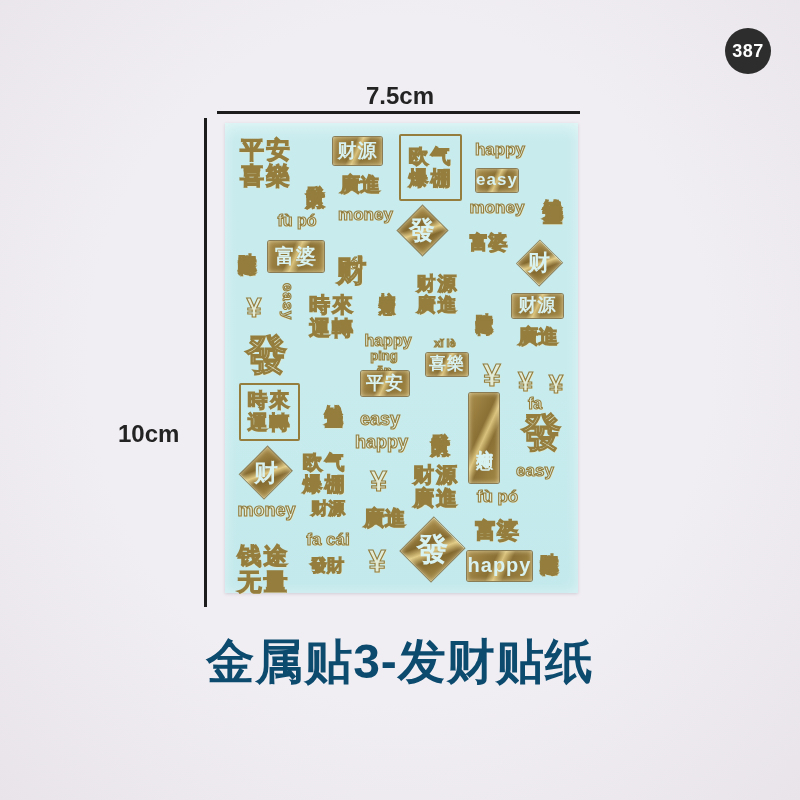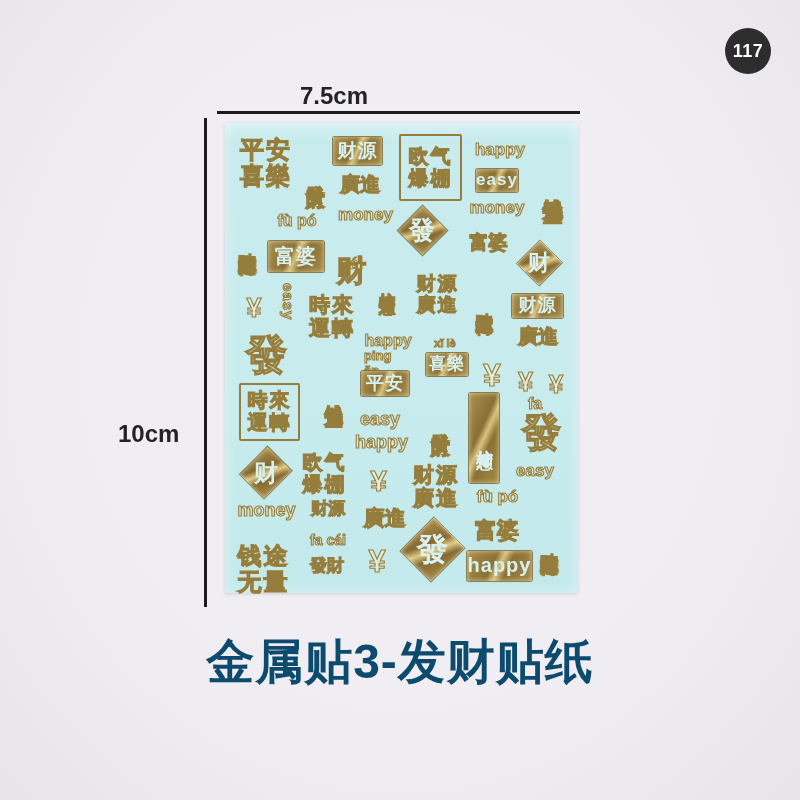--- a/index.html
+++ b/index.html
@@ -12,21 +12,21 @@
 
   
   .badge{
     position:absolute;left:725px;top:28px;width:46px;height:46px;border-radius:50%;
     background:#2d2d2d;color:#ffffff;display:flex;align-items:center;justify-content:center;
     font-size:18px;font-weight:700;letter-spacing:0.5px;
   }
 
   
   .dim-label{position:absolute;color:#232323;font-size:24px;font-weight:600;}
-  .dim-w{left:300px;top:82px;width:200px;}
+  .dim-w{left:300px;top:82px;width:200px;text-align:center;}
   .dim-h{left:118px;top:420px;width:80px;text-align:left;}
   .dim-line-h{position:absolute;left:217px;top:111px;width:363px;height:3px;background:#1c1c1c;}
   .dim-line-v{position:absolute;left:204px;top:118px;width:3px;height:489px;background:#1c1c1c;}
 
   
   .sheet{
     position:absolute;left:225px;top:123px;width:353px;height:470px;
     background:linear-gradient(180deg,#d2f0f1 0%, #c8ebee 4%, #c8ecee 55%, #c3e9ec 100%);
     box-shadow:0 1px 3px rgba(120,110,130,0.25), inset 0 0 14px rgba(255,255,255,0.45);
   }
@@ -66,21 +66,21 @@
     position:absolute;left:0;top:630px;width:800px;text-align:center;
     font-size:48px;font-weight:700;color:#0c4a6e;letter-spacing:1px;
   }
 </style>
 </head>
 <body>
 
 <div class="stage">
 
   <div class="badge">
-    <span>117</span>
+    <span>387</span>
   </div>
 
   <div class="dim-label dim-w">7.5cm</div>
   <div class="dim-line-h"></div>
   <div class="dim-label dim-h">10cm</div>
   <div class="dim-line-v"></div>
 
   <div class="sheet">
       <div class="sticker outline grid" style="left: 13px; top: 15px; width: 56px; height: 50px; font-size: 24px;">
         <span class="stext">平安
@@ -169,21 +169,21 @@
       </div>
       <div class="sticker outline" style="left: 137px; top: 208px; width: 52px; height: 20px; font-size: 16px;">
         <span class="stext">happy</span>
       </div>
       <div class="sticker outline" style="left: 201px; top: 213px; width: 38px; height: 16px; font-size: 11px;">
         <span class="stext">xǐ lè</span>
       </div>
       <div class="sticker box" style="left: 201px; top: 230px; width: 42px; height: 23px; font-size: 17px;">
         <span class="stext">喜樂</span>
       </div>
-      <div class="sticker outline" style="left: 139px; top: 233px; width: 40px; height: 15px; font-size: 13px;">
+      <div class="sticker outline" style="left: 139px; top: 233px; width: 40px; height: 15px; font-size: 13px; text-align: center;">
         <span class="stext">ping ān</span>
       </div>
       <div class="sticker box" style="left: 136px; top: 248px; width: 48px; height: 25px; font-size: 18px;">
         <span class="stext">平安</span>
       </div>
       <div class="sticker outline vert" style="left: 97px; top: 227px; width: 22px; height: 90px; font-size: 18px;">
         <span class="stext">钱途无量</span>
       </div>
       <div class="sticker outline" style="left: 131px; top: 285px; width: 48px; height: 23px; font-size: 18px;">
         <span class="stext">easy</span>
@@ -245,21 +245,21 @@
       <div class="sticker outline" style="left: 134px; top: 383px; width: 51px; height: 25px; font-size: 21px;">
         <span class="stext">廣進</span>
       </div>
       <div class="sticker outline" style="left: 247px; top: 393px; width: 50px; height: 30px; font-size: 22px;">
         <span class="stext">富婆</span>
       </div>
       <div class="sticker outline grid" style="left: 9px; top: 420px; width: 59px; height: 52px; font-size: 24px;">
         <span class="stext">钱途
 无量</span>
       </div>
-      <div class="sticker outline" style="left: 74px; top: 407px; width: 58px; height: 21px; font-size: 14px;">
+      <div class="sticker outline" style="left: 74px; top: 407px; width: 58px; height: 21px; font-size: 17px;">
         <span class="stext">fa cái</span>
       </div>
       <div class="sticker outline" style="left: 69px; top: 430px; width: 66px; height: 26px; font-size: 17px;">
         <span class="stext">發財</span>
       </div>
       <div class="sticker outline" style="left: 137px; top: 420px; width: 30px; height: 37px; font-size: 31px;">
         <span class="stext">¥</span>
       </div>
       <div class="sticker diamond" style="left: 177px; top: 393px; width: 61px; height: 67px; font-size: 32px;">
         <span class="stext">發</span>

